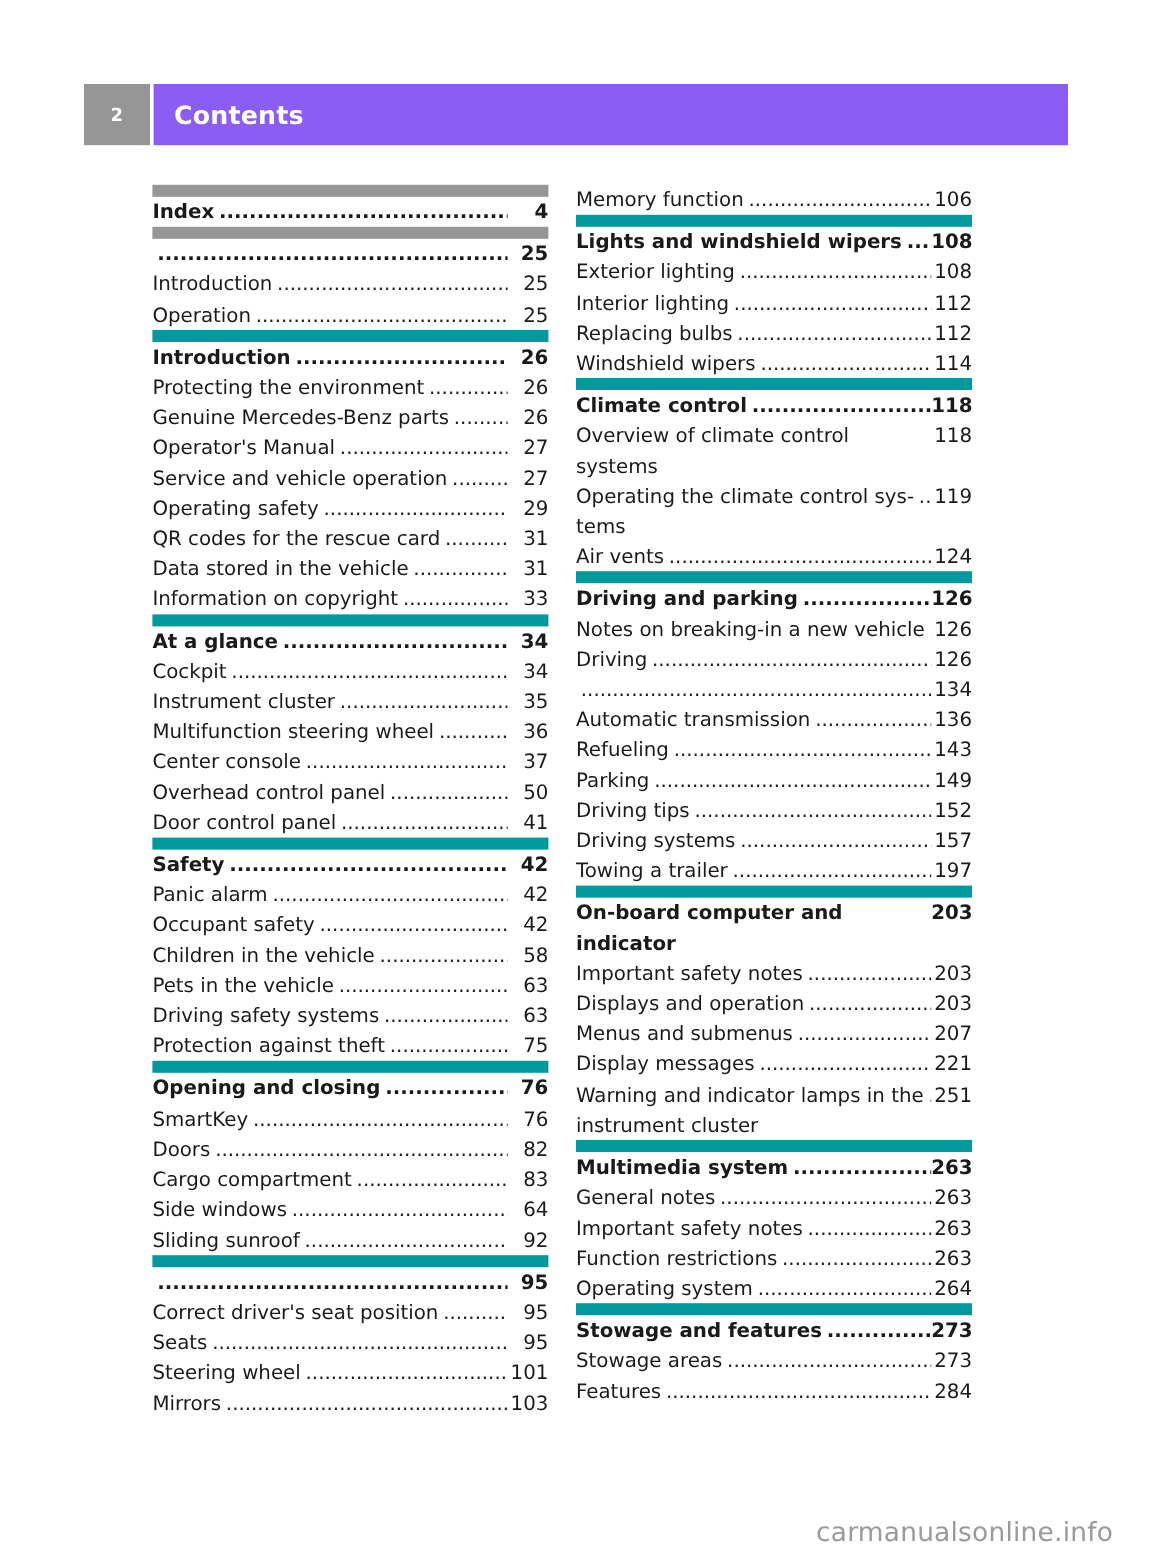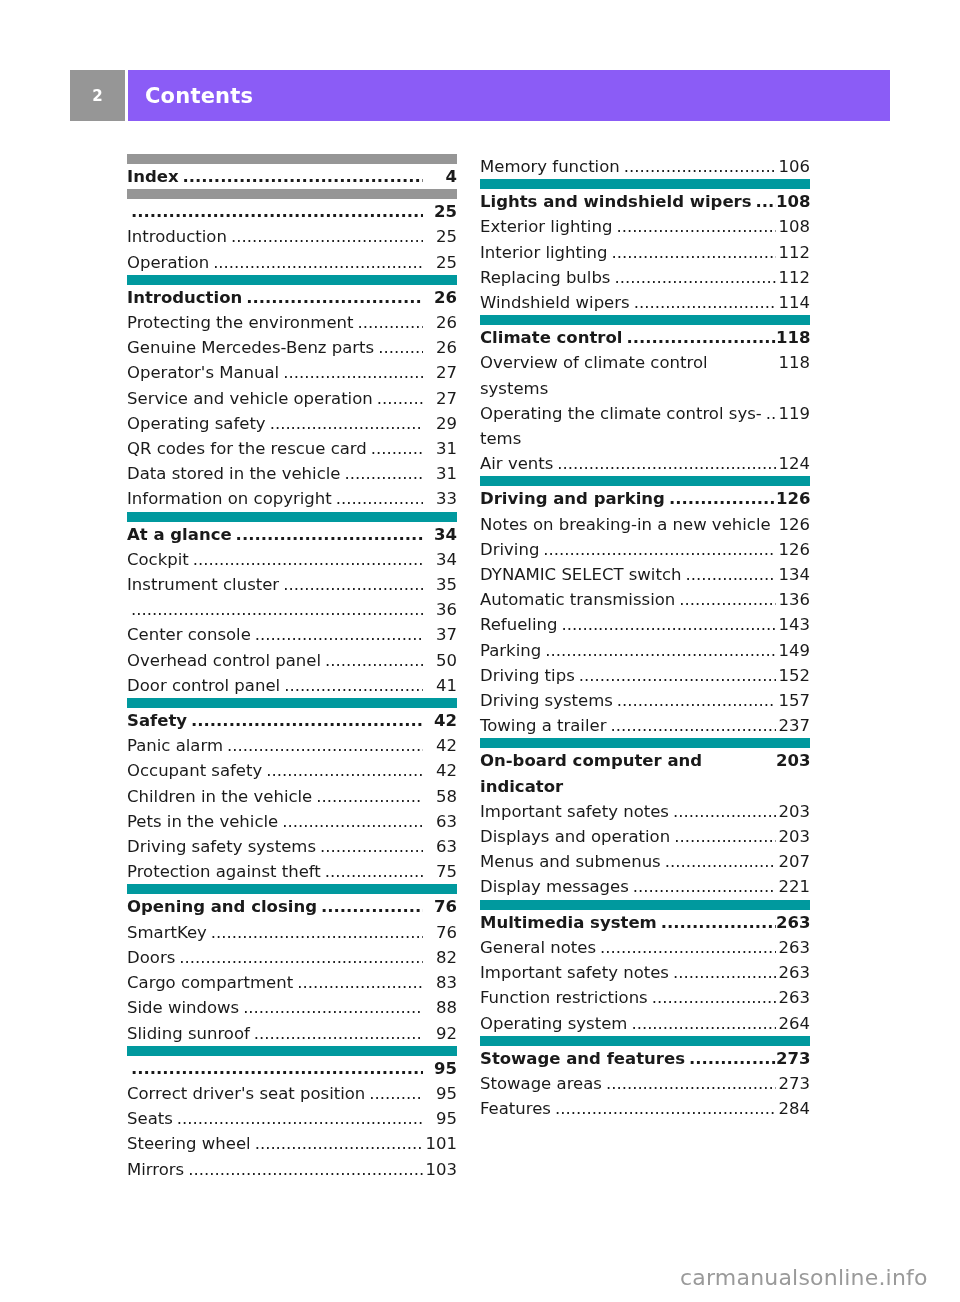--- a/index.html
+++ b/index.html
@@ -219,20 +219,21 @@
             <span class="title">Cockpit</span>
             <span class="leader">........................................................................................................................</span>
             <span class="pg">34</span>
           </div>
           <div class="entry">
             <span class="title">Instrument cluster</span>
             <span class="leader">........................................................................................................................</span>
             <span class="pg">35</span>
           </div>
           <div class="entry">
+            <span class="title">Multifunction steering wheel</span>
             <span class="leader">........................................................................................................................</span>
             <span class="pg">36</span>
           </div>
           <div class="entry">
             <span class="title">Center console</span>
             <span class="leader">........................................................................................................................</span>
             <span class="pg">37</span>
           </div>
           <div class="entry">
             <span class="title">Overhead control panel</span>
@@ -301,21 +302,21 @@
             <span class="pg">82</span>
           </div>
           <div class="entry">
             <span class="title">Cargo compartment</span>
             <span class="leader">........................................................................................................................</span>
             <span class="pg">83</span>
           </div>
           <div class="entry">
             <span class="title">Side windows</span>
             <span class="leader">........................................................................................................................</span>
-            <span class="pg">88</span>
+            <span class="pg">64</span>
           </div>
           <div class="entry">
             <span class="title">Sliding sunroof</span>
             <span class="leader">........................................................................................................................</span>
             <span class="pg">92</span>
           </div>
         </div>
         <div class="section">
           <div class="rule"></div>
           <div class="entry head">
@@ -415,21 +416,20 @@
             <span class="title">Notes on breaking-in a new vehicle</span>
             <span class="leader">........................................................................................................................</span>
             <span class="pg">126</span>
           </div>
           <div class="entry">
             <span class="title">Driving</span>
             <span class="leader">........................................................................................................................</span>
             <span class="pg">126</span>
           </div>
           <div class="entry">
-            <span class="title">DYNAMIC SELECT switch</span>
             <span class="leader">........................................................................................................................</span>
             <span class="pg">134</span>
           </div>
           <div class="entry">
             <span class="title">Automatic transmission</span>
             <span class="leader">........................................................................................................................</span>
             <span class="pg">136</span>
           </div>
           <div class="entry">
             <span class="title">Refueling</span>
@@ -447,21 +447,21 @@
             <span class="pg">152</span>
           </div>
           <div class="entry">
             <span class="title">Driving systems</span>
             <span class="leader">........................................................................................................................</span>
             <span class="pg">157</span>
           </div>
           <div class="entry">
             <span class="title">Towing a trailer</span>
             <span class="leader">........................................................................................................................</span>
-            <span class="pg">237</span>
+            <span class="pg">197</span>
           </div>
         </div>
         <div class="section">
           <div class="rule"></div>
           <div class="entry head">
             <span class="title">On-board computer and indicator</span>
             <span class="leader">........................................................................................................................</span>
             <span class="pg">203</span>
           </div>
           <div class="entry">
@@ -476,20 +476,26 @@
           </div>
           <div class="entry">
             <span class="title">Menus and submenus</span>
             <span class="leader">........................................................................................................................</span>
             <span class="pg">207</span>
           </div>
           <div class="entry">
             <span class="title">Display messages</span>
             <span class="leader">........................................................................................................................</span>
             <span class="pg">221</span>
+          </div>
+          <div class="entry">
+            <span class="title">Warning and indicator lamps in the
+instrument cluster</span>
+            <span class="leader">........................................................................................................................</span>
+            <span class="pg">251</span>
           </div>
         </div>
         <div class="section">
           <div class="rule"></div>
           <div class="entry head">
             <span class="title">Multimedia system</span>
             <span class="leader">........................................................................................................................</span>
             <span class="pg">263</span>
           </div>
           <div class="entry">

